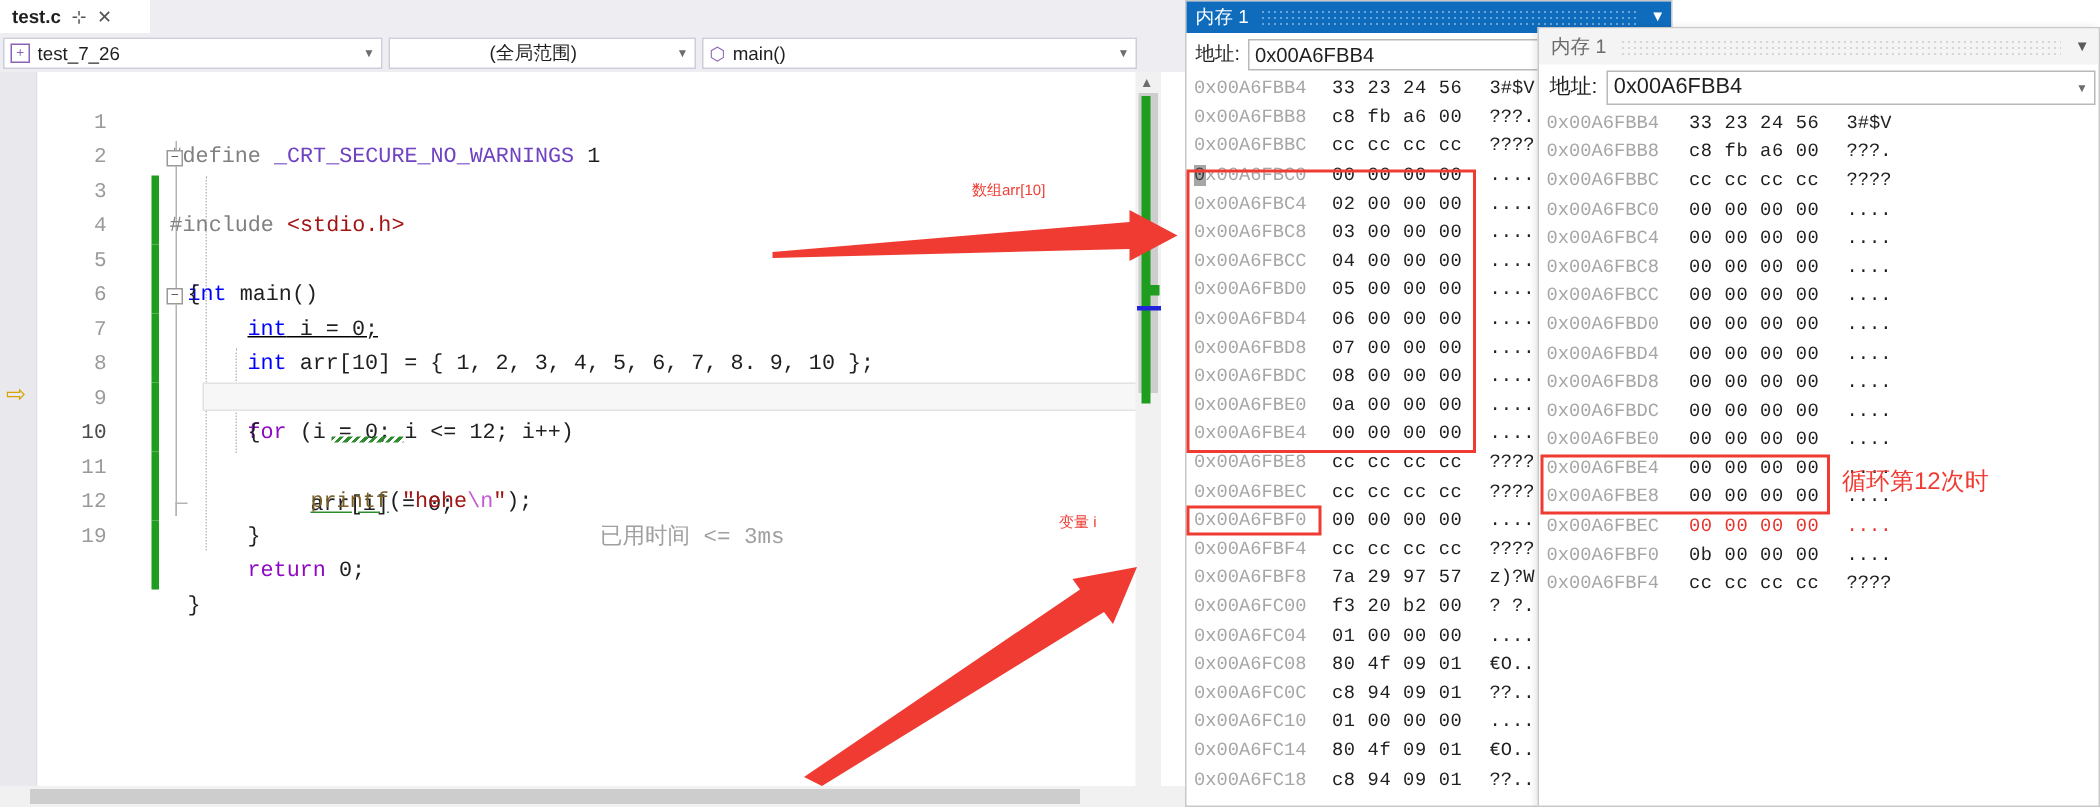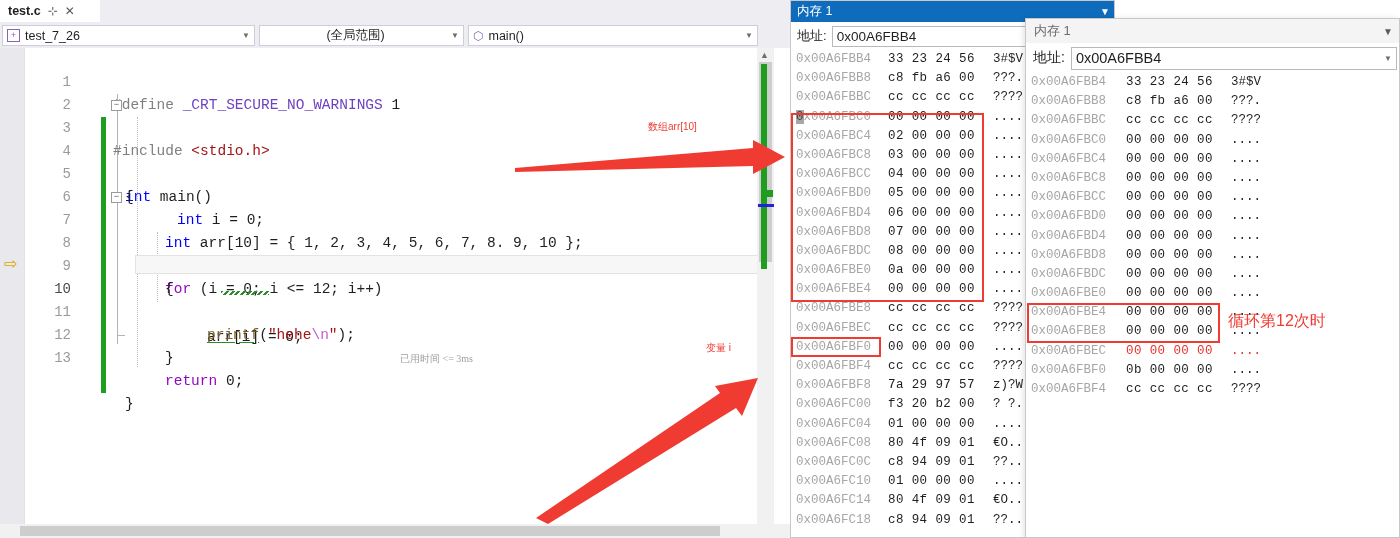--- a/index.html
+++ b/index.html
@@ -88,21 +88,21 @@
   .bracketline { position: absolute; width: 0; border-left: 1px solid #b4b4b4; }
 
   #hl-line {
     position: absolute; left: 110px; top: 207px; width: 650px; height: 19px;
     background: #f7f7f7; border: 1px solid #e3e3e3;
   }
   #sq {
     position: absolute; left: 196px; top: 243px; width: 48px; height: 4px;
     background-image: repeating-linear-gradient(135deg,#2e8b2e 0 2px,transparent 2px 4px);
   }
-  .dbgtip { color: #a0a0a0; font-size: 10px; font-family: Liberation Serif, serif; }
+  .dbgtip { color: #a0a0a0; font-size: 15px; font-family: Liberation Mono, monospace; }
 
   
   #vscroll { position: absolute; left: 757px; top: 0; width: 17px; height: 476px; background: #f1f1f1; }
   #vscroll .sup { position: absolute; left: 3px; top: 2px; font-size: 9px; color: #6d6d6d; }
   #vthumb { position: absolute; left: 2px; top: 14px; width: 13px; height: 200px; background: #cdcdcd; }
   #greenbar { position: absolute; left: 4px; top: 16px; width: 6px; height: 205px; background: #1f9d1f; }
   #mk-green { position: absolute; left: 9px; top: 142px; width: 7px; height: 7px; background: #1f9d1f; }
   #mk-blue  { position: absolute; left: 1px; top: 156px; width: 16px; height: 3px; background: #2222dd; }
   #vtrack-right { position: absolute; left: 774px; top: 0; width: 19px; height: 476px; background: #ffffff; }
 
@@ -225,21 +225,21 @@
 
         <div class="cline">
           <span class="lnum">4</span>
           <span class="changebar"></span>
           <span class="ctext" style="left:100px;"><span class="plain">{</span></span>
         </div>
 
         <div class="cline">
           <span class="lnum">5</span>
           <span class="changebar"></span>
-          <span class="ctext" style="left:152px;"><span class="k">int</span><span class="plain"> i = </span><span class="num">0</span><span class="plain">;</span></span>
+          <span class="ctext" style="left:140px;text-decoration:underline;"><span class="k">int</span><span class="plain"> i = </span><span class="num">0</span><span class="plain">;</span></span>
         </div>
 
         <div class="cline">
           <span class="lnum">6</span>
           <span class="changebar"></span>
           <span class="ctext" style="left:140px;"><span class="k">int</span><span class="plain"> arr[</span><span class="num">10</span><span class="plain">] = { </span><span class="num">1</span><span class="plain">, </span><span class="num">2</span><span class="plain">, </span><span class="num">3</span><span class="plain">, </span><span class="num">4</span><span class="plain">, </span><span class="num">5</span><span class="plain">, </span><span class="num">6</span><span class="plain">, </span><span class="num">7</span><span class="plain">, </span><span class="num">8. 9</span><span class="plain">, </span><span class="num">10</span><span class="plain"> };</span></span>
         </div>
 
         <div class="cline">
           <span class="lnum">7</span>
@@ -273,21 +273,21 @@
           <span class="ctext" style="left:140px;"><span class="plain">}</span></span>
         </div>
 
         <div class="cline">
           <span class="lnum">12</span>
           <span class="changebar"></span>
           <span class="ctext" style="left:140px;"><span class="kp">return</span><span class="plain"> </span><span class="num">0</span><span class="plain">;</span></span>
         </div>
 
         <div class="cline">
-          <span class="lnum">13</span>
+          <span class="lnum">19</span>
           <span class="changebar"></span>
           <span class="ctext" style="left:100px;"><span class="plain">}</span></span>
         </div>
 
         <div id="sq"></div>
       </div>
 
       <div id="vscroll">
         <span class="sup">▲</span>
         <div id="vthumb"></div>

